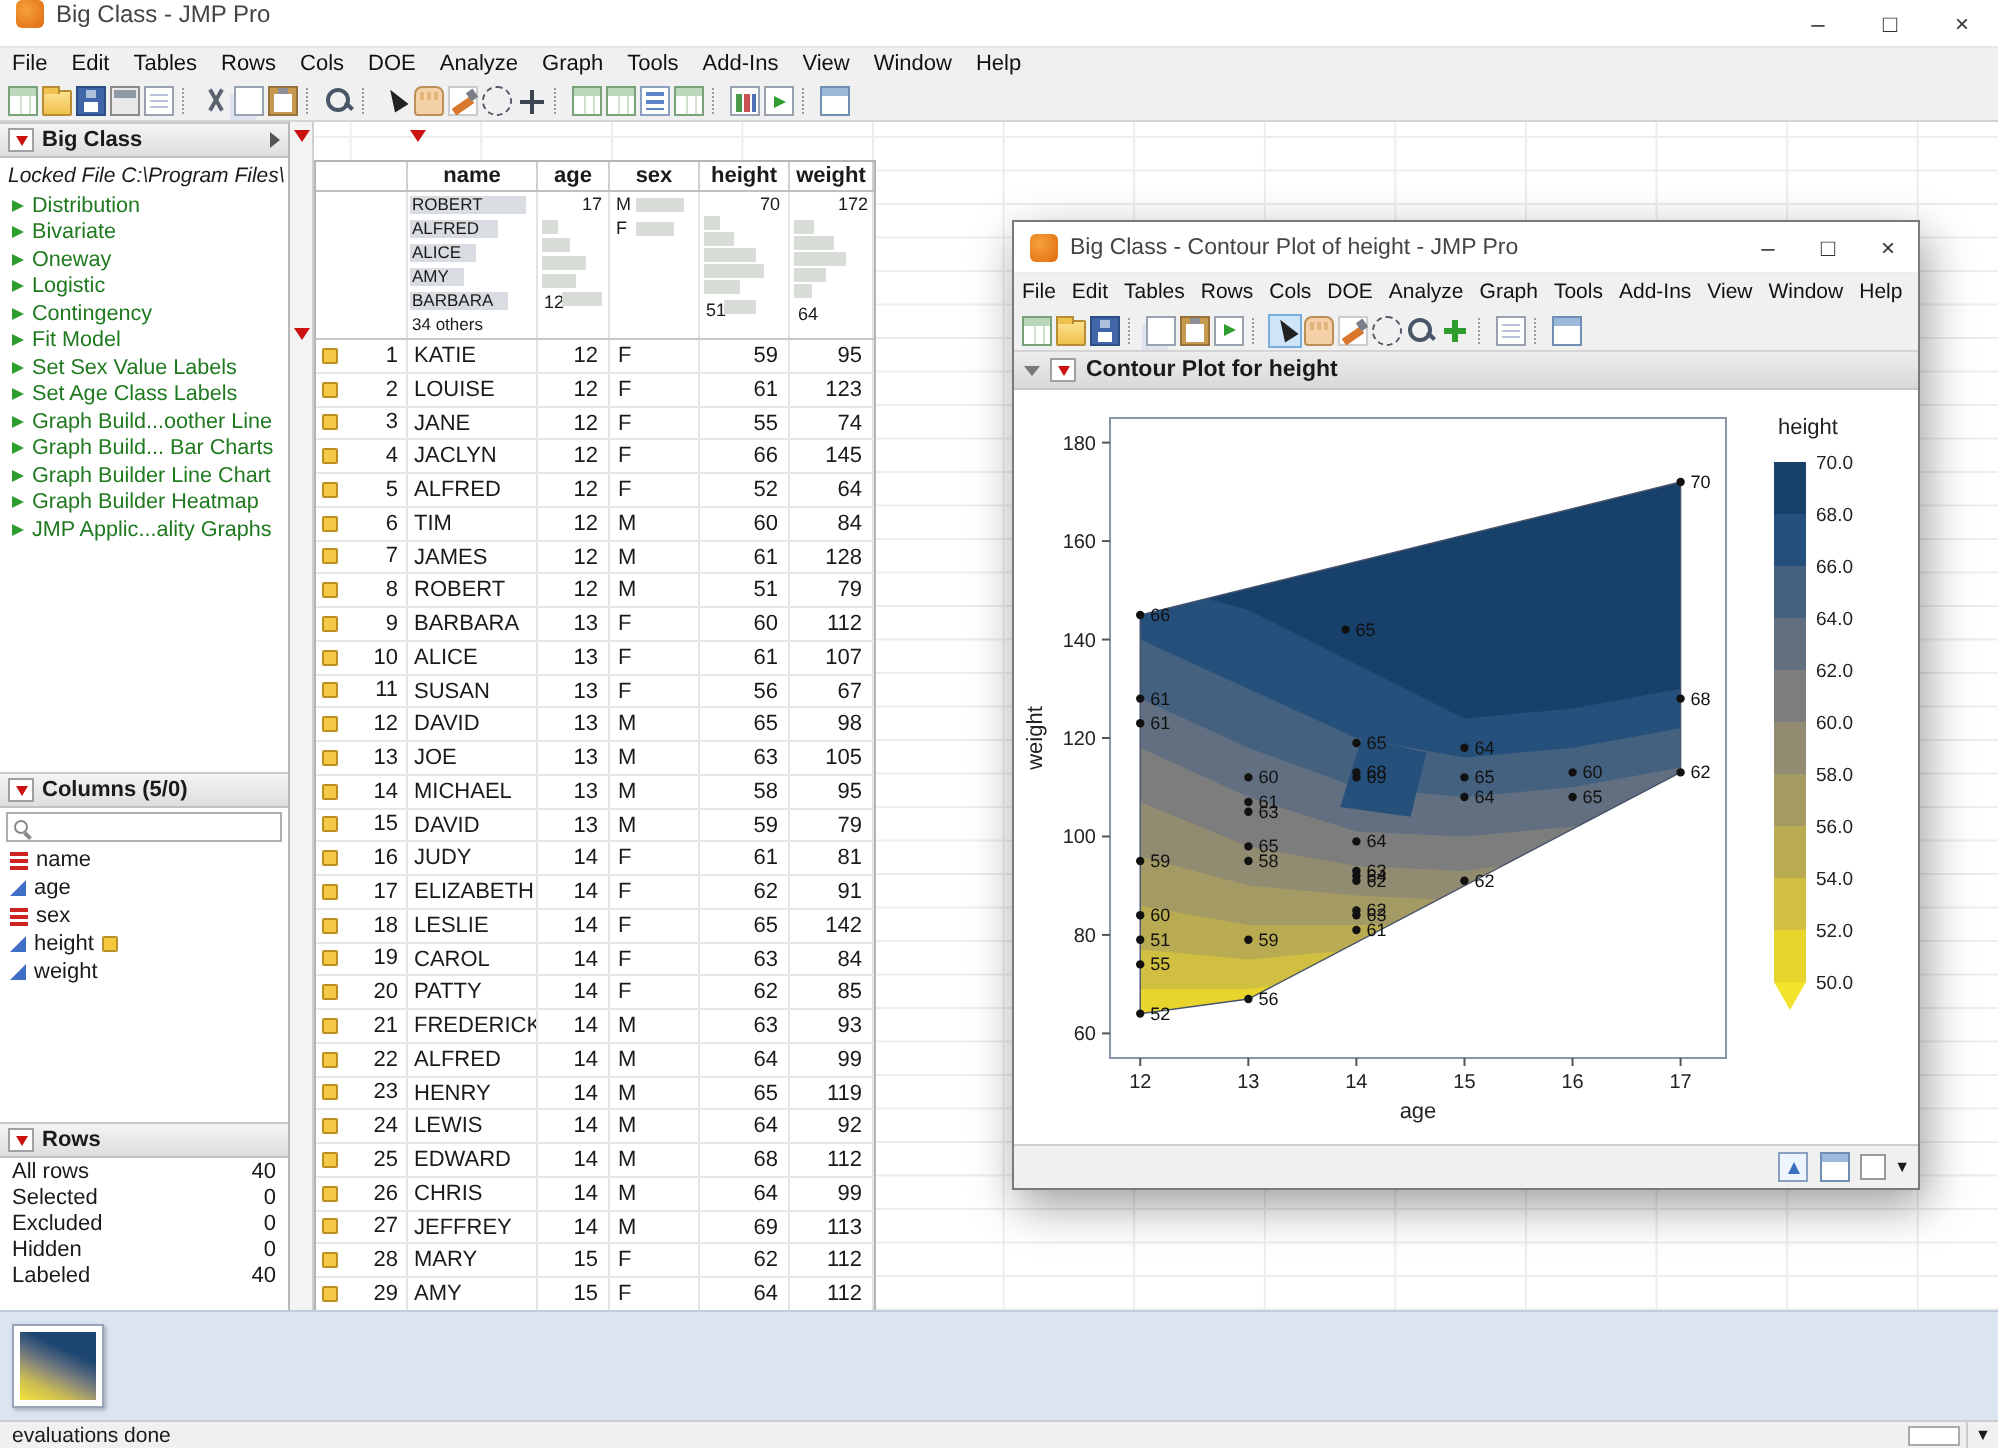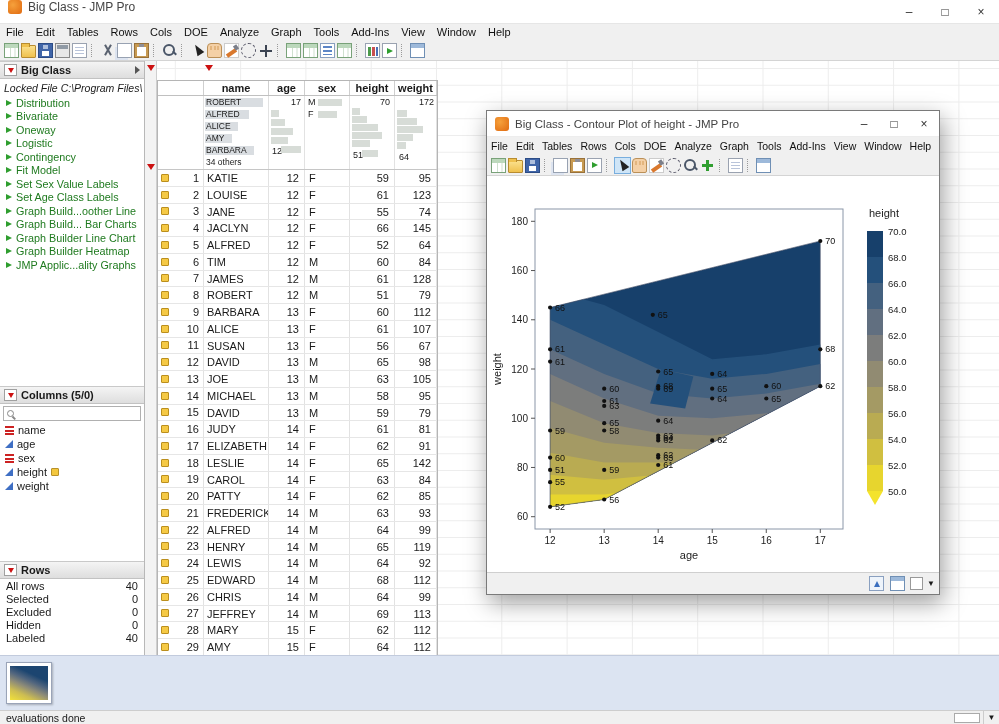--- a/index.html
+++ b/index.html
@@ -115,21 +115,21 @@
 .trow{display:flex;height:16.76px;border-bottom:1px solid #e6e6e6;background:#fff}
 .td{border-right:1px solid #e2e2e2;font-size:11px;line-height:16px;white-space:nowrap;overflow:hidden;flex:none}
 .td.num{text-align:right;padding-right:5px}
 .td.nm{padding-left:3px}
 .td.sx{padding-left:4px}
 .td.rs{display:flex;align-items:center;padding:0 4px 0 3px}
 .tag{width:8px;height:8px;background:#f5c945;border:1px solid #bb8f1e;border-radius:1px;flex:none}
 .rnum{margin-left:auto}
 
 
-#plotwin{position:absolute;left:486px;top:110px;width:454px;height:485px;background:#fff;border:1px solid #7a7a7a;box-shadow:3px 8px 22px rgba(0,0,0,.38);z-index:30}
+#plotwin{position:absolute;left:506px;top:110px;width:454px;height:485px;background:#fff;border:1px solid #7a7a7a;box-shadow:3px 8px 22px rgba(0,0,0,.38);z-index:30}
 .ptbar{height:26px;display:flex;align-items:center;background:#fff;border-bottom:1px solid #ededed}
 .ptbar .wtitle{font-size:11.5px}
 .ptbar .wbtn{width:30px}
 .pmenu{height:18px}
 .pmenu .menu-item{line-height:18px;padding:0 4px;font-size:10.5px}
 .ptoolbar{height:21px}
 .outline{height:19px;background:linear-gradient(#ececec,#d9d9d9);border-bottom:1px solid #c6c6c6;display:flex;align-items:center;gap:5px;padding-left:5px}
 .ocaret{width:0;height:0;border-left:4px solid transparent;border-right:4px solid transparent;border-top:5px solid #777}
 .otitle{font-weight:bold;font-size:11.5px}
 .plotbody{position:absolute;left:0;right:0;top:84px;bottom:22px;background:#fff;overflow:hidden}
@@ -766,20 +766,27 @@
         <span class="ti k-hand"></span>
         <span class="ti k-brush"></span>
         <span class="ti k-lasso"></span>
         <span class="ti k-magnifier"></span>
         <span class="ti k-plus"></span>
         <span class="tsep"></span>
         <span class="ti k-page"></span>
         <span class="tsep"></span>
         <span class="ti k-window"></span>
       </div>
+    <div class="outline">
+      <span class="ocaret"></span>
+      <span class="rtbtn">
+          <span class="redtri"></span>
+        </span>
+      <span class="otitle">Contour Plot for height</span>
+    </div>
     <div class="plotbody">
       <svg id="contour-svg" width="448" height="372">
           <defs>
             <clipPath id="hullclip">
               <polygon points="61.1,309.8 61.1,110.5 331.3,44.0 331.3,189.2 115.2,302.5"></polygon>
             </clipPath>
           </defs>
           <g clip-path="url(#hullclip)">
             <polygon points="61.1,309.8 61.1,110.5 331.3,44.0 331.3,189.2 115.2,302.5" fill="#17406b"></polygon>
             <polygon points="38,93.2 61.1,93.2 115.2,108.0 169.2,135.1 223.2,162.2 277.3,157.2 331.3,147.4 362,147.4 362,342 38,342" fill="#24507b"></polygon>

